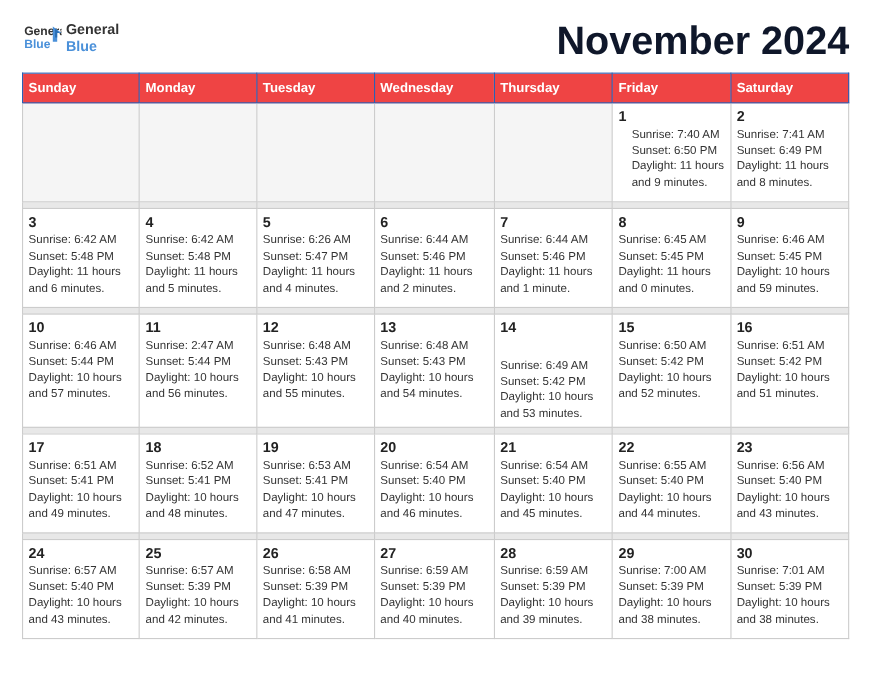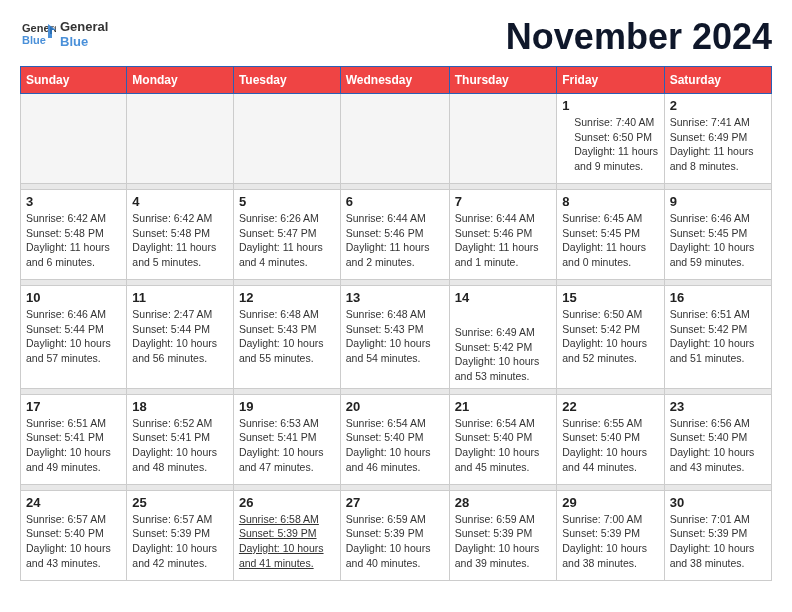--- a/index.html
+++ b/index.html
@@ -309,21 +309,21 @@
 Daylight: 10 hours and 43 minutes.</div>
         </td>
         <td>
           <span class="day-num">25</span>
           <div class="day-info" style="white-space: pre-line;">Sunrise: 6:57 AM
 Sunset: 5:39 PM
 Daylight: 10 hours and 42 minutes.</div>
         </td>
         <td>
           <span class="day-num">26</span>
-          <div class="day-info" style="white-space: pre-line; text-decoration: underline;">Sunrise: 6:58 AM
+          <div class="day-info" style="white-space: pre-line;">Sunrise: 6:58 AM
 Sunset: 5:39 PM
 Daylight: 10 hours and 41 minutes.</div>
         </td>
         <td>
           <span class="day-num">27</span>
           <div class="day-info" style="white-space: pre-line;">Sunrise: 6:59 AM
 Sunset: 5:39 PM
 Daylight: 10 hours and 40 minutes.</div>
         </td>
         <td>

